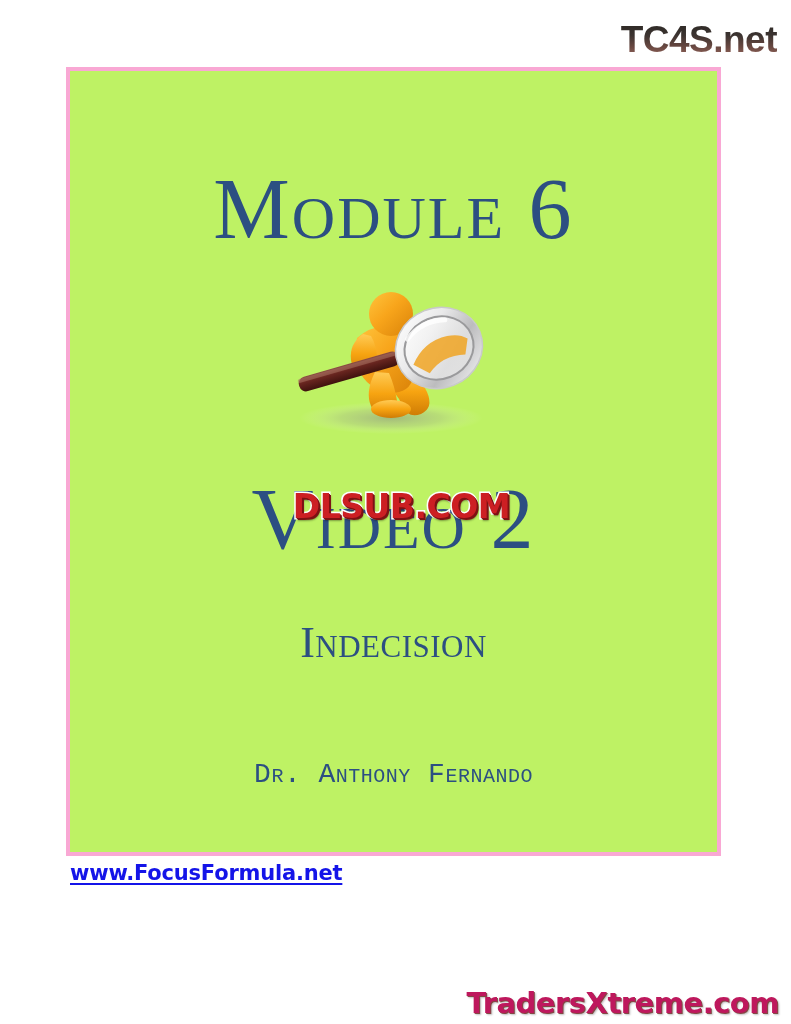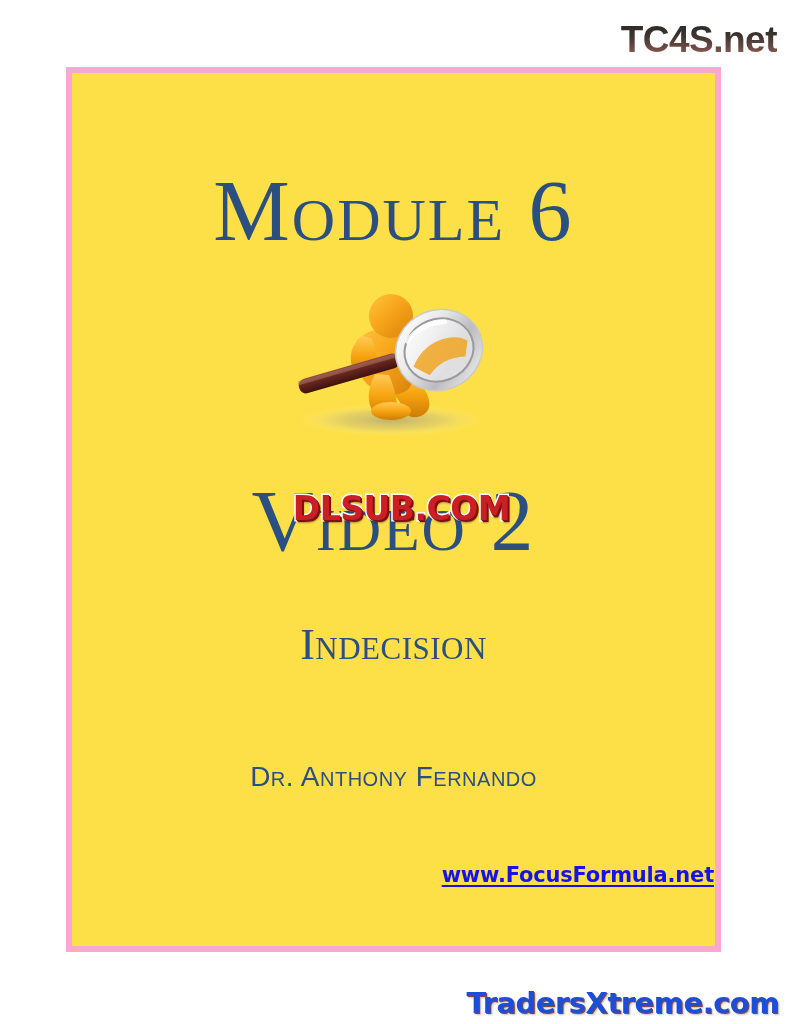--- a/index.html
+++ b/index.html
@@ -35,23 +35,23 @@
     filter: drop-shadow(1px 1px 0 rgba(255,255,255,0.85));
     user-select: none;
   }
 
   
   .page-frame {
     position: absolute;
     left: 66px;
     top: 67px;
     width: 655px;
-    height: 885px;
-    border: 6px solid #f9a8d4;
-    background: #fde047;
+    height: 789px;
+    border: 4px solid #f9a8d4;
+    background: #bef264;
     box-sizing: border-box;
   }
 
   
   .title-module {
     position: absolute;
     left: 0;
     right: 0;
     top: 95px;
     text-align: center;
@@ -136,36 +136,36 @@
   }
   .subtitle div { white-space: nowrap; }
 
   
   .author {
     position: absolute;
     left: 0;
     right: 0;
     top: 690px;
     text-align: center;
-    font-family: Liberation Sans, sans-serif;
+    font-family: Liberation Mono, monospace;
     font-variant: small-caps;
     font-size: 28px;
     line-height: 1;
     color: #2c4f82;
     letter-spacing: 0.5px;
     white-space: nowrap;
   }
 
   
   .site-link-row {
     position: absolute;
     left: 0;
     right: 1px;
     top: 790px;
-    text-align: right;
+    text-align: left;
   }
   .site-link {
     font-family: "DejaVu Sans", sans-serif;
     font-weight: bold;
     font-size: 21px;
     color: #1414e8;
     text-decoration: underline;
     text-underline-offset: 3px;
     letter-spacing: -0.2px;
     cursor: pointer;
@@ -174,21 +174,21 @@
   
   .wm-bottom {
     position: absolute;
     right: 12px;
     bottom: 6px;
     font-family: "DejaVu Sans", sans-serif;
     font-weight: bold;
     font-size: 29px;
     line-height: 1;
     letter-spacing: -0.5px;
-    color: #1d4ed8;
+    color: #be185d;
     -webkit-text-stroke: 2px #ffffff;
     paint-order: stroke fill;
     text-shadow:
       1px 1px 0 rgba(120,50,45,0.85),
       2px 2px 2px rgba(0,0,0,0.25);
     user-select: none;
     margin-left: 19px;
   }
 </style>
 </head>

